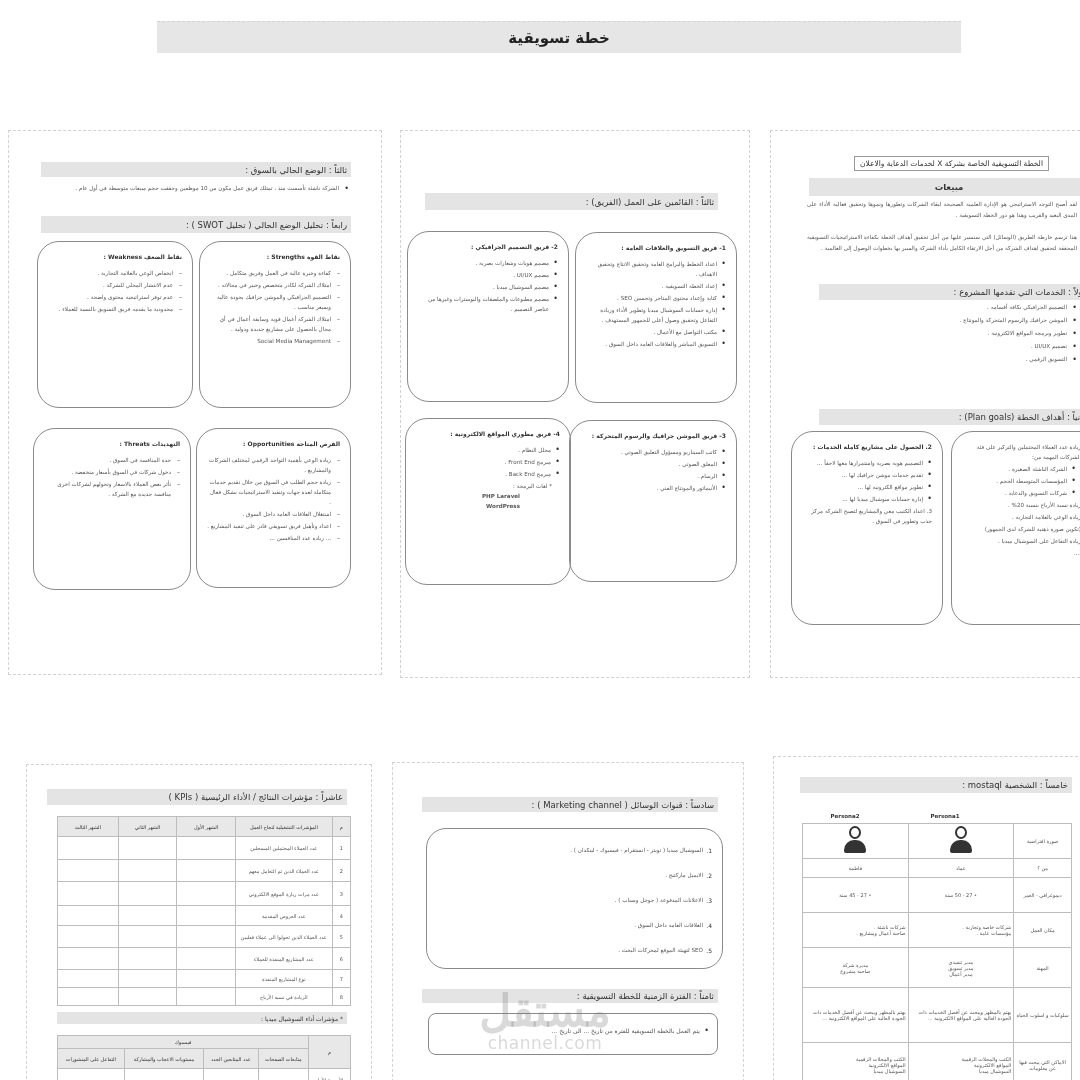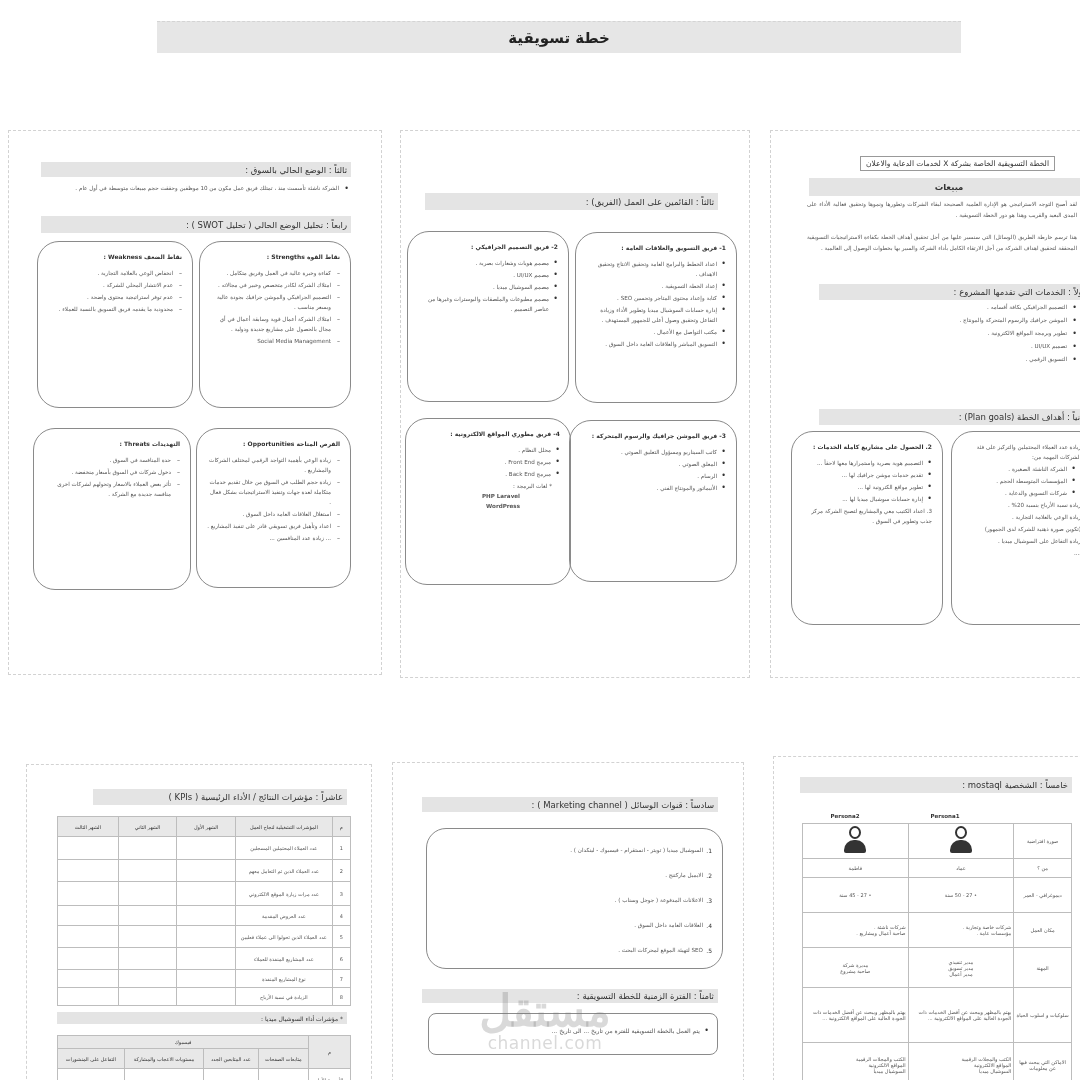--- a/index.html
+++ b/index.html
@@ -39,21 +39,21 @@
   .watermark { position: absolute; left: 470px; top: 990px; width: 150px; text-align: center; color: rgba(120,120,120,0.28); pointer-events: none; }
   .watermark .wm-ar { font-size: 44px; font-weight: bold; line-height: 44px; font-family: Liberation Serif, serif; }
   .watermark .wm-en { font-size: 17px; line-height: 18px; letter-spacing: 0.5px; }
 </style>
 </head>
 <body>
 
 <div class="main-title">خطة تسويقية</div>
 
 <div class="page" style="left:770px; top:130px; width:320px; height:548px;">
-  <div class="framed-title" style="right:34px; top:25px;margin-left:29px;">الخطة التسويقية الخاصة بشركة X لخدمات الدعاية والاعلان</div>
+  <div class="framed-title" style="right:40px; top:25px;margin-left:29px;">الخطة التسويقية الخاصة بشركة X لخدمات الدعاية والاعلان</div>
   <div class="heading-bar" style="right:0; top:47px; width:280px; height:18px; justify-content:center;">
     <span style="font-weight:bold;">مبيعات</span>
   </div>
   <div class="para" style="right:12px; top:68px; width:270px;">لقد أصبح التوجه الاستراتيجي هو الإدارة العلمية الصحيحة لبقاء الشركات وتطورها ونموها وتحقيق فعالية الأداء على المدى البعيد والقريب وهذا هو دور الخطة التسويقية .</div>
   <div class="para" style="right:12px; top:101px; width:270px;">هذا ترسم خارطة الطريق (الوسائل) التي سنسير عليها من أجل تحقيق أهداف الخطة بكفاءة الاستراتيجيات التسويقية المحققة لتحقيق اهداف الشركة من أجل الارتقاء الكامل بأداء الشركة والسير بها بخطوات الوصول إلى العالمية .</div>
   <div class="heading-bar" style="right:0; top:153px; width:270px; height:16px;">أولاً : الخدمات التي تقدمها المشروع :</div>
   <ul class="bullets" style="right:12px; top:170px; width:260px;">
     <li>التصميم الجرافيكي بكافة أقسامه .</li>
     <li>الموشن جرافيك والرسوم المتحركة والمونتاج .</li>
     <li>تطوير وبرمجة المواقع الالكترونية .</li>
@@ -265,21 +265,21 @@
   <div class="heading-bar" style="right:25px; top:226px; width:296px; height:14px;">ثامناً : الفترة الزمنية للخطة التسويقية :</div>
   <div class="box" style="right:25px; top:250px; width:290px; height:42px; border-radius:8px; padding:12px 8px;">
     <ul>
       <li style="font-size:6px;">يتم العمل بالخطة التسويقية للفترة من تاريخ ... الى تاريخ ...</li>
     </ul>
   </div>
 
 </div>
 
 <div class="page" style="left:26px; top:764px; width:346px; height:330px;">
-  <div class="heading-bar" style="right:24px; top:24px; width:254px; height:16px;">عاشراً : مؤشرات النتائج / الأداء الرئيسية ( KPIs )</div>
+  <div class="heading-bar" style="right:24px; top:24px; width:300px; height:16px;">عاشراً : مؤشرات النتائج / الأداء الرئيسية ( KPIs )</div>
   <table class="grid" style="right:20px; top:51px; width:294px;">
     <tbody>
         <tr style="height:20px;">
       <th style="width:18px;">م</th>
       <th style="width:96px;">المؤشرات التشغيلية لنجاح العمل</th>
       <th style="width:58px;">الشهر الأول</th>
       <th style="width:58px;">الشهر الثاني</th>
       <th style="width:60px;">الشهر الثالث</th>
     </tr>
     <tr style="height:23px;">

